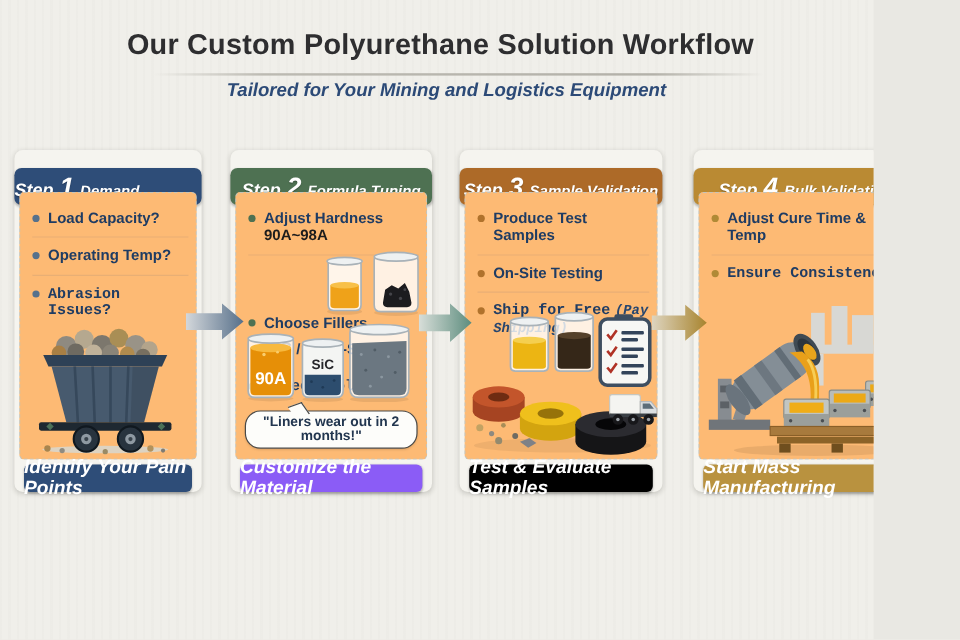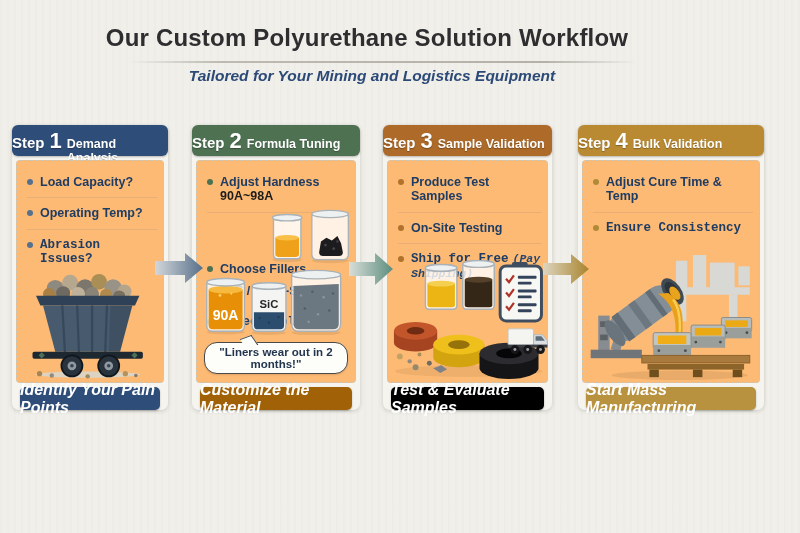--- a/index.html
+++ b/index.html
@@ -1,45 +1,45 @@
 <!DOCTYPE html>
 <html><head>
 <meta charset="utf-8">
 <style>
   html,body{margin:0;padding:0;}
   body{font-family:"Liberation Sans",sans-serif;background:#e9e8e3;}
-  .canvas{position:relative;width:800px;height:533px;background:#f0efea;overflow:hidden;
+  .canvas{position:relative;width:728px;height:533px;background:#f0efea;overflow:hidden;
     background-image:repeating-linear-gradient(90deg,rgba(60,60,50,0.015) 0 2px,transparent 2px 7px);}
   
   .page-title{position:absolute;top:24px;left:-33px;width:800px;text-align:center;
     font-size:24px;font-weight:700;color:#2e2e30;letter-spacing:.2px;}
   .title-divider{position:absolute;top:61px;left:128px;width:508px;height:2px;
     background:linear-gradient(to right,transparent,#bcbab2 18%,#b3b1a9 82%,transparent);}
   .page-subtitle{position:absolute;top:67px;left:-28px;width:800px;text-align:center;
     font-size:15.5px;font-weight:700;font-style:italic;color:#2c4a77;}
   
   .card{position:absolute;top:125px;height:285px;background:#f5f4ef;border-radius:7px;
     box-shadow:0 1px 4px rgba(40,40,30,.18);}
   .card1{left:12px;width:156px;}
   .card2{left:192px;width:168px;}
   .card3{left:383px;width:169px;}
   .card4{left:578px;width:186px;}
-  .card-header{position:absolute;top:0;left:0;right:0;height:31px;border-radius:6px;
-    display:flex;align-items:baseline;gap:5px;color:#fff;
-    text-shadow:0 1px 1px rgba(0,0,0,.3);box-shadow:0 1px 2px rgba(0,0,0,.25);}
+  .card-header{position:absolute;top:15px;left:0;right:0;height:31px;border-radius:6px;
+    display:flex;align-items:baseline;justify-content:center;gap:5px;color:#fff;
+    text-shadow:0 1px 1px rgba(0,0,0,.3);box-shadow:0 1px 2px rgba(0,0,0,.25);font-style:italic;}
   .hd1{background:#2e4d78;} .hd2{background:#4e7152;} .hd3{background:#ad6a28;} .hd4{background:#ba8a33;}
   .step-word{font-size:15px;font-weight:700;}
   .step-num{font-size:22px;font-weight:700;line-height:31px;}
   .step-name{font-size:12.5px;font-weight:700;}
   .card-body{position:absolute;top:35px;left:4px;right:4px;bottom:27px;
     border:1.5px dashed #c7c4b8;border-radius:4px;background:#fdba74;}
   .card-footer{position:absolute;bottom:0;left:8px;right:8px;height:23px;border-radius:5px;
     display:flex;align-items:center;justify-content:center;color:#fff;
     font-size:16px;font-weight:700;font-style:italic;box-shadow:0 1px 2px rgba(0,0,0,.25);}
-  .ft1{background:#2e4d78;} .ft2{background:#a16207;} .ft3{background:#000000;} .ft4{background:#b9923f;}
+  .ft1{background:#2e4d78;} .ft2{background:#8b5cf6;} .ft3{background:#000000;} .ft4{background:#b9923f;}
   
   .bullets{list-style:none;margin:0;padding:6px 6px 0 10px;}
   .bullets li{position:relative;padding:8px 0 8px 13px;font-size:12.5px;font-weight:700;
     color:#1f3c63;line-height:1.15;border-bottom:1px solid rgba(90,100,120,.13);}
   .bullets li:last-child{border-bottom:none;font-family:Liberation Mono, monospace;}
   .bullets li::before{content:"";position:absolute;left:0;top:12px;width:6px;height:6px;border-radius:50%;}
   .card1 .bullets li::before{background:#56718c;}
   .card2 .bullets li::before{background:#4e7152;}
   .card3 .bullets li::before{background:#b0722c;}
   .card4 .bullets li::before{background:#b08a36;}

